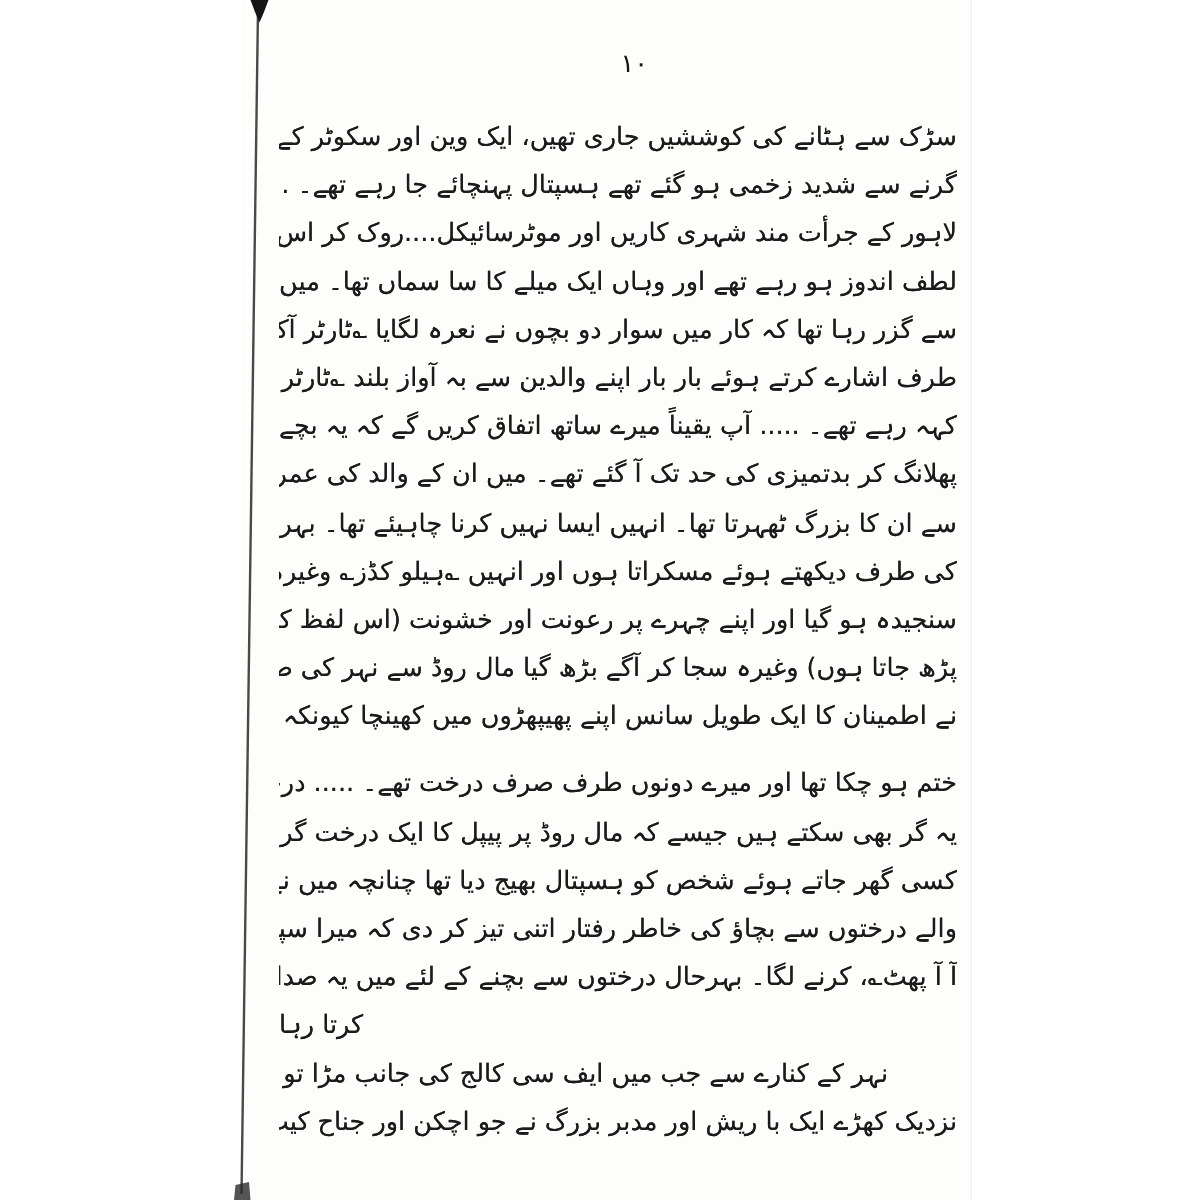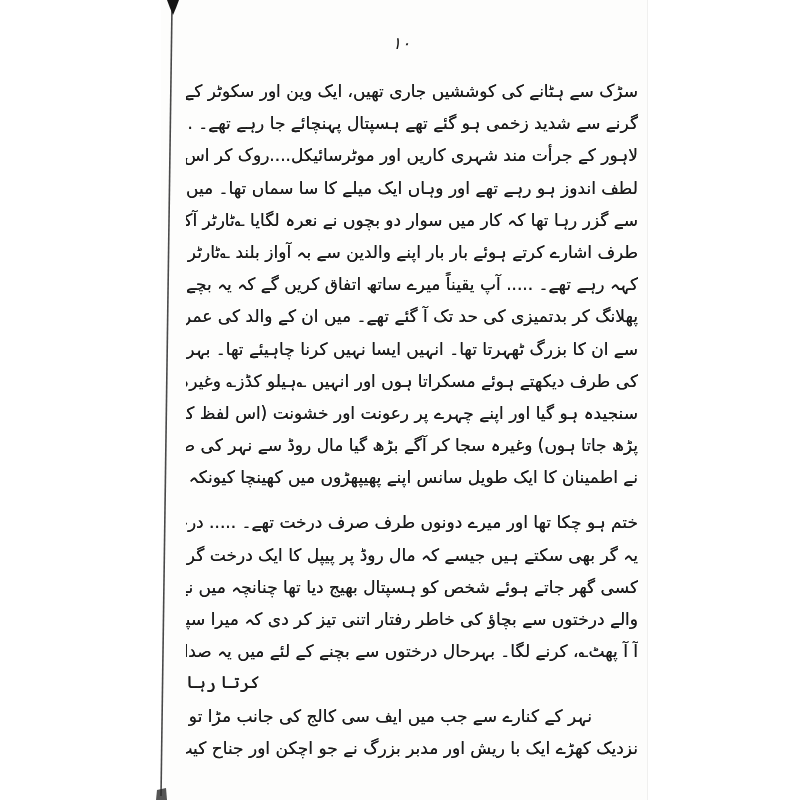--- a/index.html
+++ b/index.html
@@ -34,26 +34,25 @@
     top: 0;
     width: 800px;
     height: 800px;
     pointer-events: none;
   }
   .page-number {
     position: absolute;
     top: 33px;
     left: 392px;
     width: 40px;
-    text-align: left;
+    text-align: right;
     font-size: 17px;
     color: #141414;
     letter-spacing: 1px;
     direction: rtl;
-    font-style: italic;
   }
   .text-block {
     position: absolute;
     left: 186px;
     top: 75px;
     width: 452px;
     height: 690px;
     overflow: hidden;
     direction: rtl;
   }
@@ -63,21 +62,21 @@
     line-height: 32.2px;
     font-size: 17px;
     color: #1b1b1b;
     white-space: nowrap;
     text-align: right;
     direction: rtl;
     text-shadow: 0 0 0.4px rgba(20,20,20,0.85);
     filter: blur(0.15px);
   }
   .text-line.indent { padding-right: 46px; }
-  .text-line.align-left { text-align: left; direction: rtl; font-family: Liberation Serif, serif; }
+  .text-line.align-left { text-align: left; direction: rtl; }
   .text-line.spacer-above { margin-top: 13px; }
 </style>
 </head>
 <body>
 
 <div class="stage">
 
   <div class="paper"></div>
 
   <svg class="fold-svg" viewBox="0 0 800 800" xmlns="http://www.w3.org/2000/svg" aria-hidden="true">

